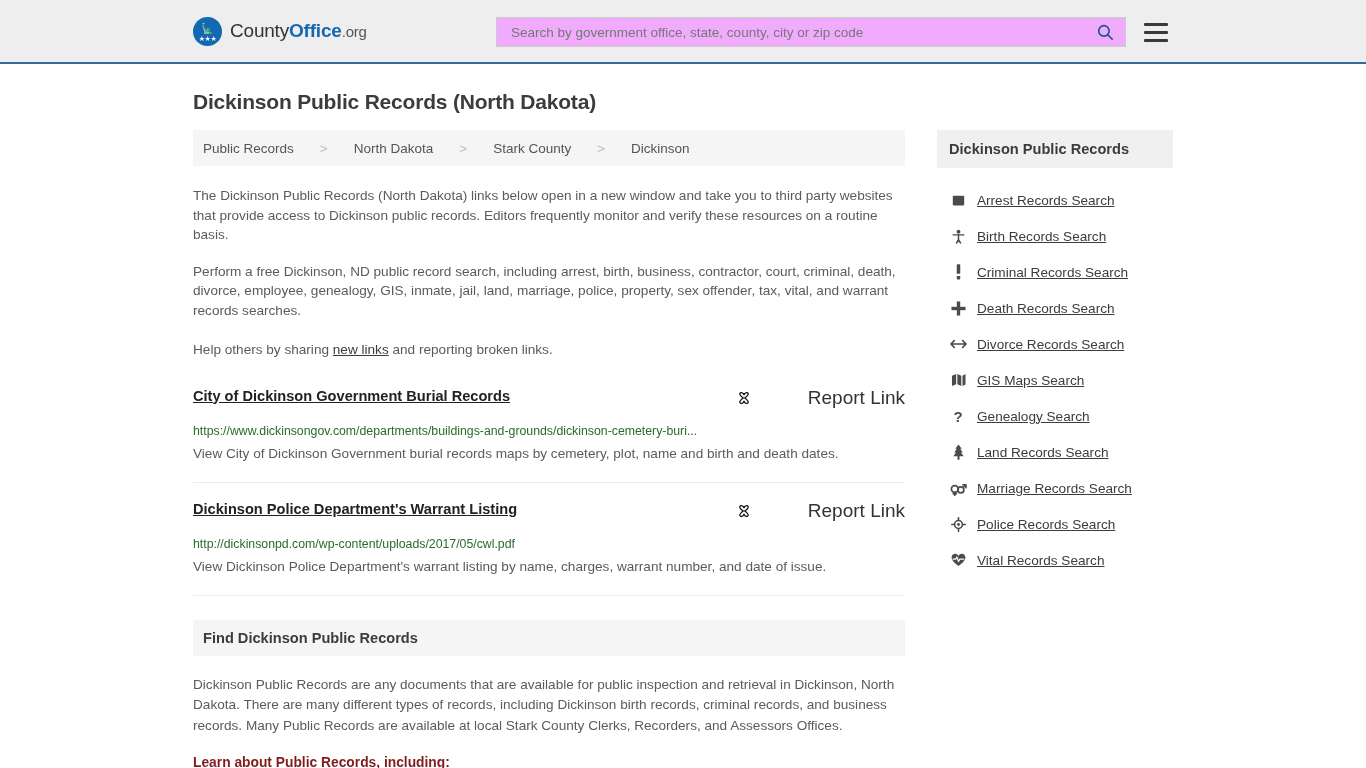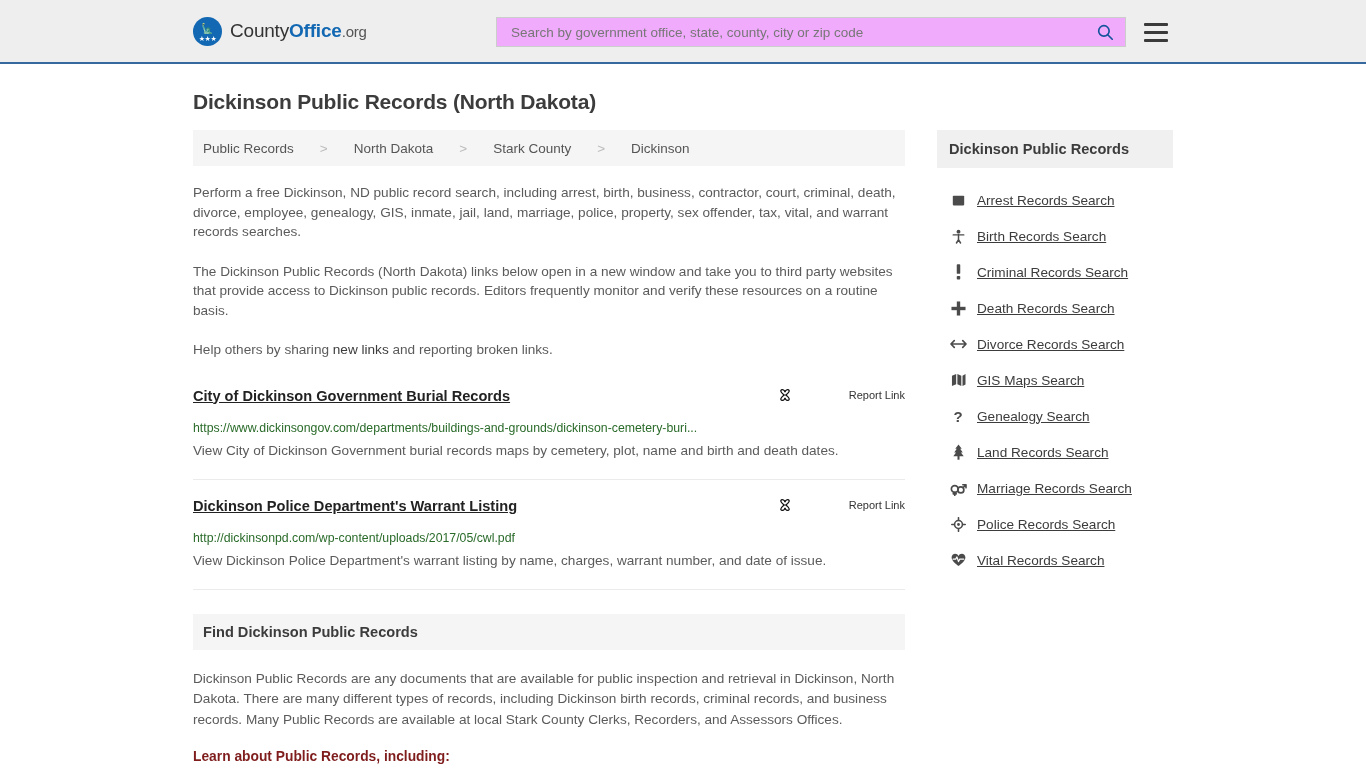--- a/index.html
+++ b/index.html
@@ -163,20 +163,21 @@
     font-size: 13.6px;
     line-height: 19.5px;
     color: #5b5b5b;
     margin: 17px 0 0 0;
     max-width: 712px;
   }
   .intro-p.second { margin-top: 20px; }
   .intro-p.third { margin-top: 20px; }
   .intro-p a {
     color: #3c3c3c;
+    text-decoration: underline;
     cursor: pointer;
   }
 
   
   .results { margin-top: 26px; }
   .result {
     padding-bottom: 16px;
     border-bottom: 1px solid #ebebeb;
     margin-bottom: 16px;
   }
@@ -197,21 +198,21 @@
   .report-link {
     display: flex;
     align-items: center;
     gap: 8px;
     cursor: pointer;
     flex: 0 0 auto;
     margin-left: 16px;
     padding-top: 1px;
   }
   .report-link-label {
-    font-size: 11px;
+    font-size: 19px;
     color: #333333;
     margin-left: 48px;
   }
   .result-url {
     font-size: 12.3px;
     color: #2a6b2a;
     margin-top: 14px;
     line-height: 16px;
     word-break: break-all;
   }
@@ -332,22 +333,22 @@
       <div class="breadcrumb">
         <a>Public Records</a>
         <span class="sep">&gt;</span>
         <a>North Dakota</a>
         <span class="sep">&gt;</span>
         <a>Stark County</a>
         <span class="sep">&gt;</span>
         <span class="current">Dickinson</span>
       </div>
 
+      <p class="intro-p second">The Dickinson Public Records (North Dakota) links below open in a new window and take you to third party websites that provide access to Dickinson public records. Editors frequently monitor and verify these resources on a routine basis.</p>
       <p class="intro-p">Perform a free Dickinson, ND public record search, including arrest, birth, business, contractor, court, criminal, death, divorce, employee, genealogy, GIS, inmate, jail, land, marriage, police, property, sex offender, tax, vital, and warrant records searches.</p>
-      <p class="intro-p second">The Dickinson Public Records (North Dakota) links below open in a new window and take you to third party websites that provide access to Dickinson public records. Editors frequently monitor and verify these resources on a routine basis.</p>
       <p class="intro-p third"><span>Help others by sharing </span><a>new links</a><span> and reporting broken links.</span></p>
 
       <div class="results">
 
         <div class="result">
           <div class="result-head">
             <a class="result-title">City of Dickinson Government Burial Records</a>
             <div class="report-link">
               <svg width="16" height="16" viewBox="0 0 24 24">
                 <path d="M4 4 L20 20 M20 4 L4 20" stroke="#1a1a1a" stroke-width="0" fill="none"></path>

